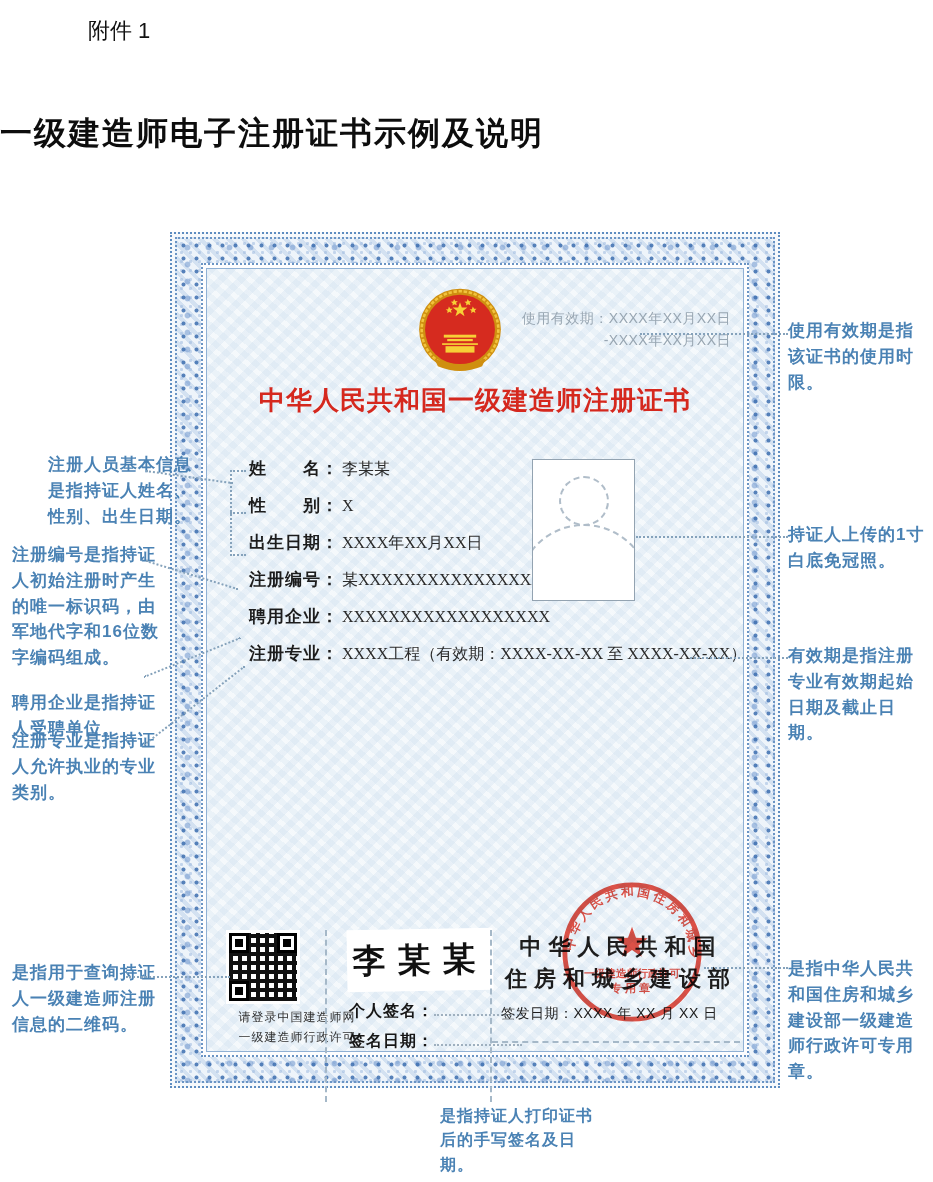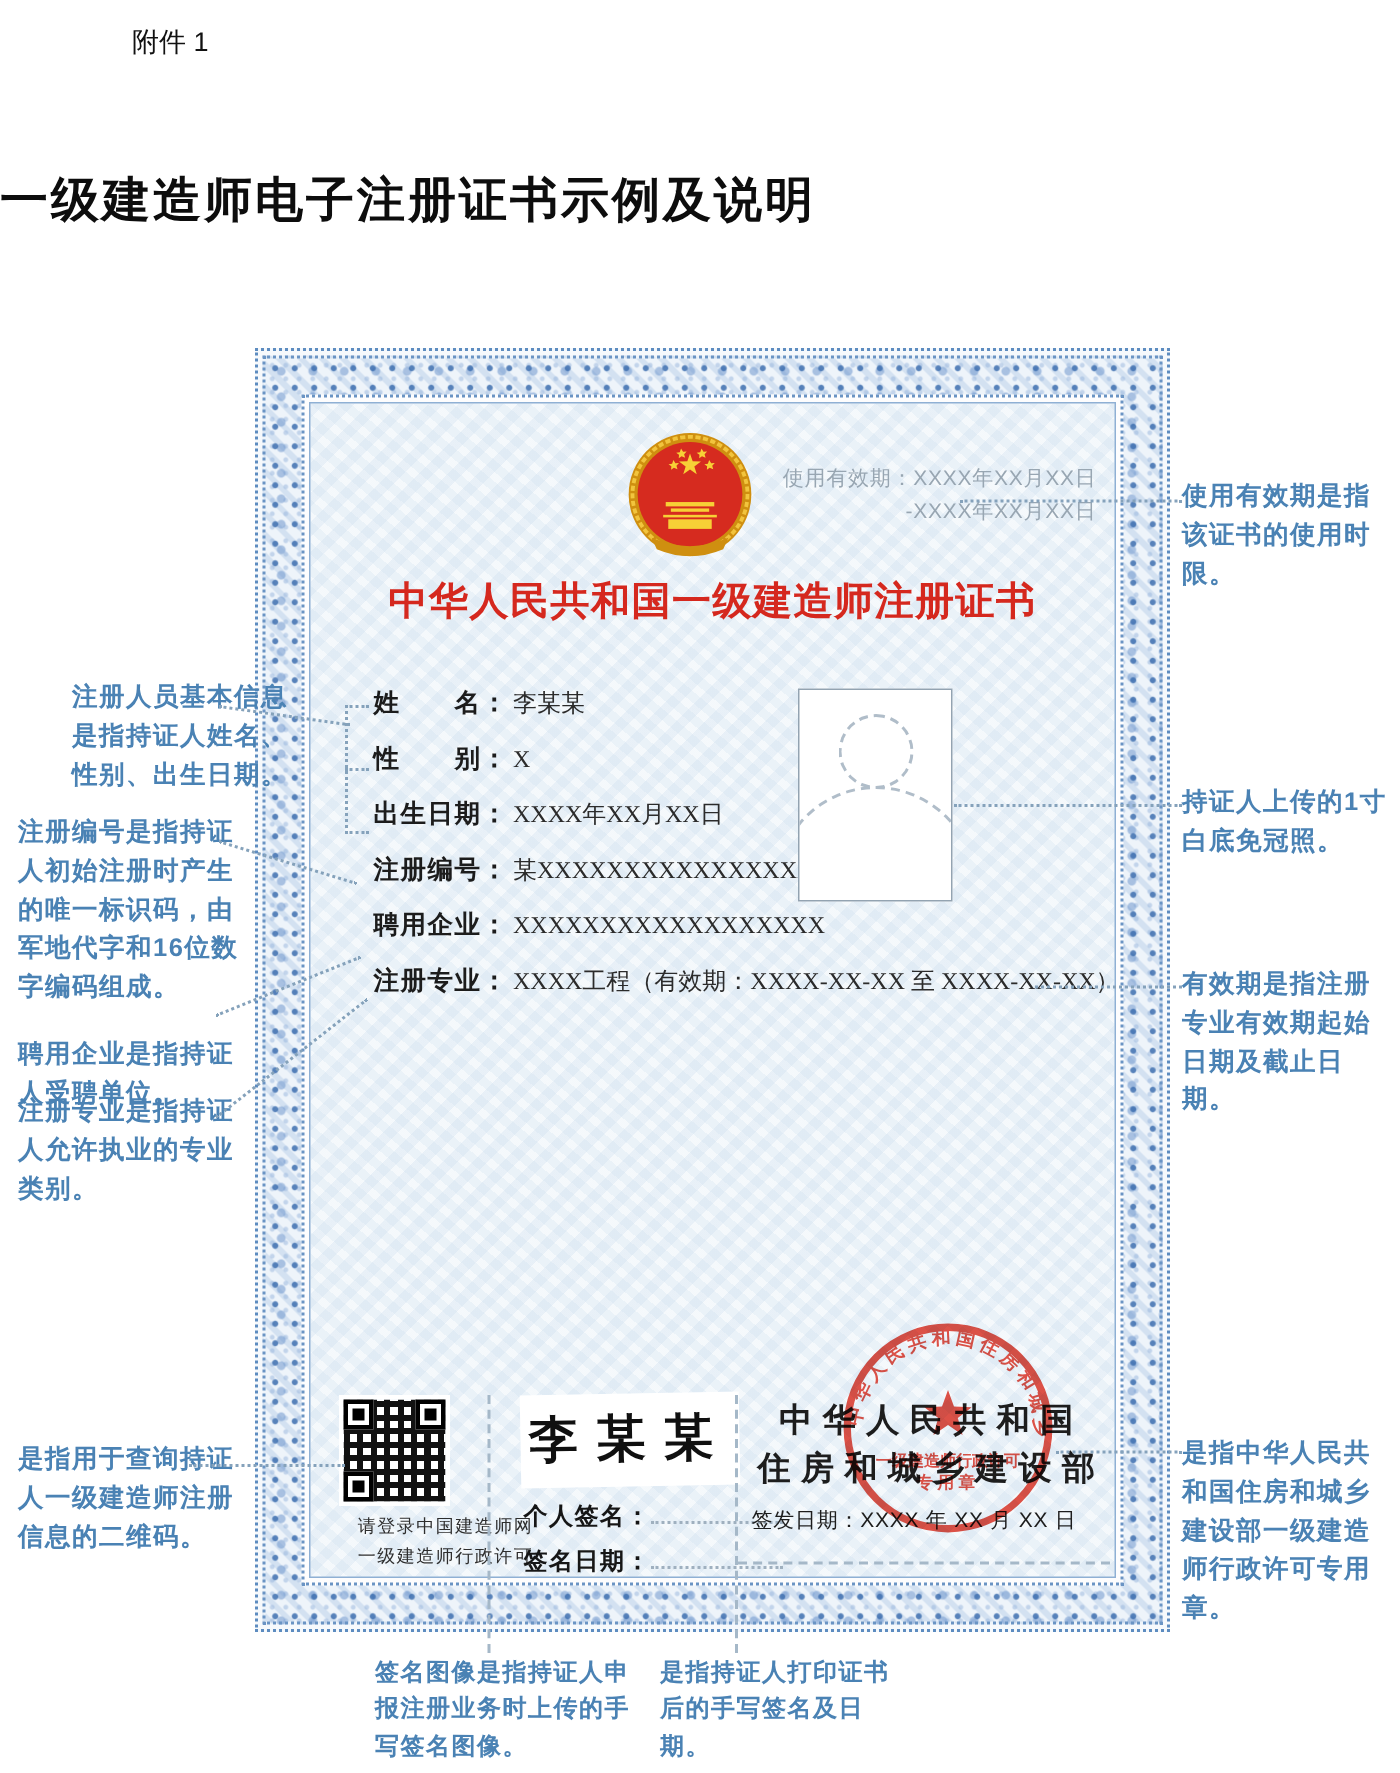--- a/index.html
+++ b/index.html
@@ -1,19 +1,19 @@
 <!DOCTYPE html>
 <html><head>
 <meta charset="utf-8">
 <style>
   html,body{margin:0;padding:0;background:#ffffff;}
   .page{position:relative;width:933px;height:1182px;background:#ffffff;overflow:hidden;
         font-family:"Liberation Sans",sans-serif;color:#1a1a1a;}
 
-  .attachment{position:absolute;left:88px;top:16px;font-size:18px;color:#111;}
+  .attachment{position:absolute;left:88px;top:16px;font-size:22px;color:#111;}
   .main-title{position:absolute;left:0;top:112px;width:100%;text-align:left;
               font-family:"Liberation Serif",serif;font-weight:bold;font-size:32px;
               letter-spacing:2px;color:#0d0d0d;}
 
   
   .cert{position:absolute;left:170px;top:232px;width:610px;height:856px;box-sizing:border-box;
         border:2px dotted #5d8cc0;padding:3px;background:#f6f9fc;z-index:1;}
   .cert-band{height:100%;box-sizing:border-box;border:2px dotted #6a94c4;padding:24px;
         background-color:#eef4fa;
         background-image:
@@ -206,21 +206,20 @@
   <div class="ann l" style="top:542px;">注册编号是指持证人初始注册时产生的唯一标识码，由军地代字和16位数字编码组成。</div>
   <div class="ann l" style="top:690px;">聘用企业是指持证人受聘单位。</div>
   <div class="ann l" style="top:728px;">注册专业是指持证人允许执业的专业类别。</div>
   <div class="ann r" style="top:318px;">使用有效期是指该证书的使用时限。</div>
 
   <div class="ann l" style="top:960px;">是指用于查询持证人一级建造师注册信息的二维码。</div>
   <div class="ann r" style="top:522px;">持证人上传的1寸白底免冠照。</div>
   <div class="ann r" style="top:643px;">有效期是指注册专业有效期起始日期及截止日期。</div>
   <div class="ann r" style="top:956px;">是指中华人民共和国住房和城乡建设部一级建造师行政许可专用章。</div>
 
-  <div class="ann small" style="left:250px;top:1104px;width:172px;">签名图像是指持证人申报注册业务时上传的手写签名图像。</div>
   <div class="ann small" style="left:440px;top:1104px;width:160px;">是指持证人打印证书后的手写签名及日期。</div>
 
   <div class="conn" style="left:146px;top:470px;width:88px;transform:rotate(8deg);"></div>
   <div class="connv" style="left:230px;top:470px;height:86px;"></div>
   <div class="conn" style="left:230px;top:470px;width:16px;"></div>
   <div class="conn" style="left:230px;top:512px;width:16px;"></div>
   <div class="conn" style="left:230px;top:554px;width:16px;"></div>
   <div class="conn" style="left:146px;top:560px;width:96px;transform:rotate(17deg);"></div>
   <div class="conn" style="left:144px;top:676px;width:104px;transform:rotate(-22deg);"></div>
   <div class="conn" style="left:144px;top:744px;width:128px;transform:rotate(-38deg);"></div>

